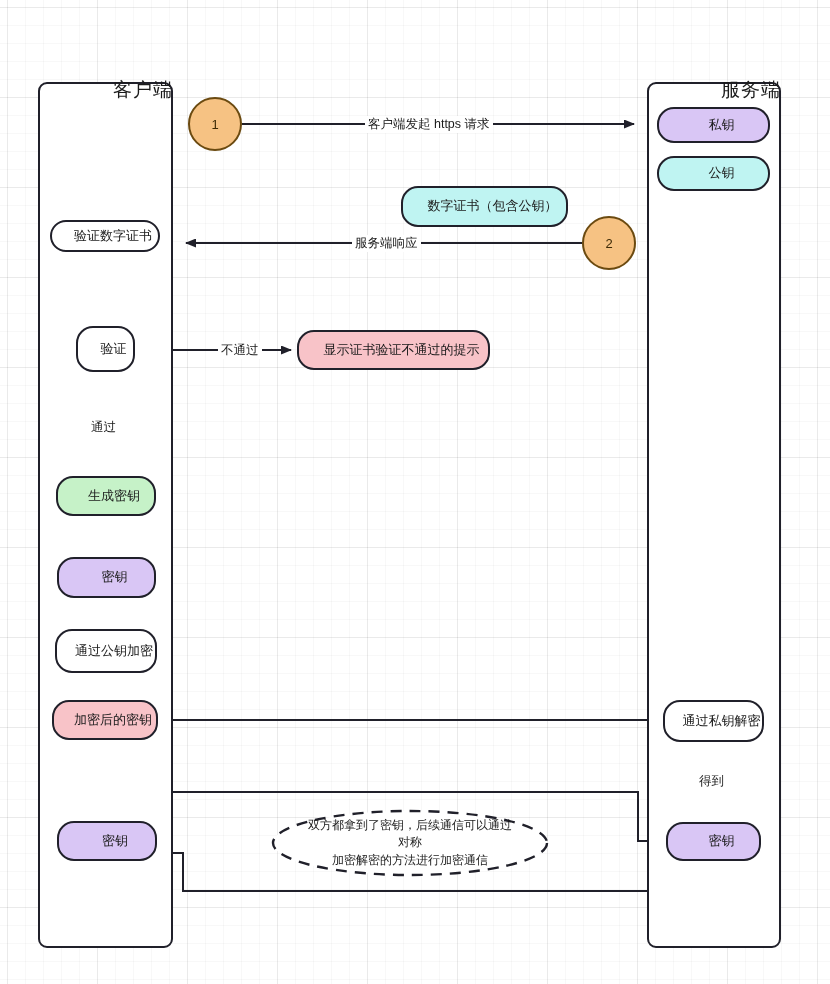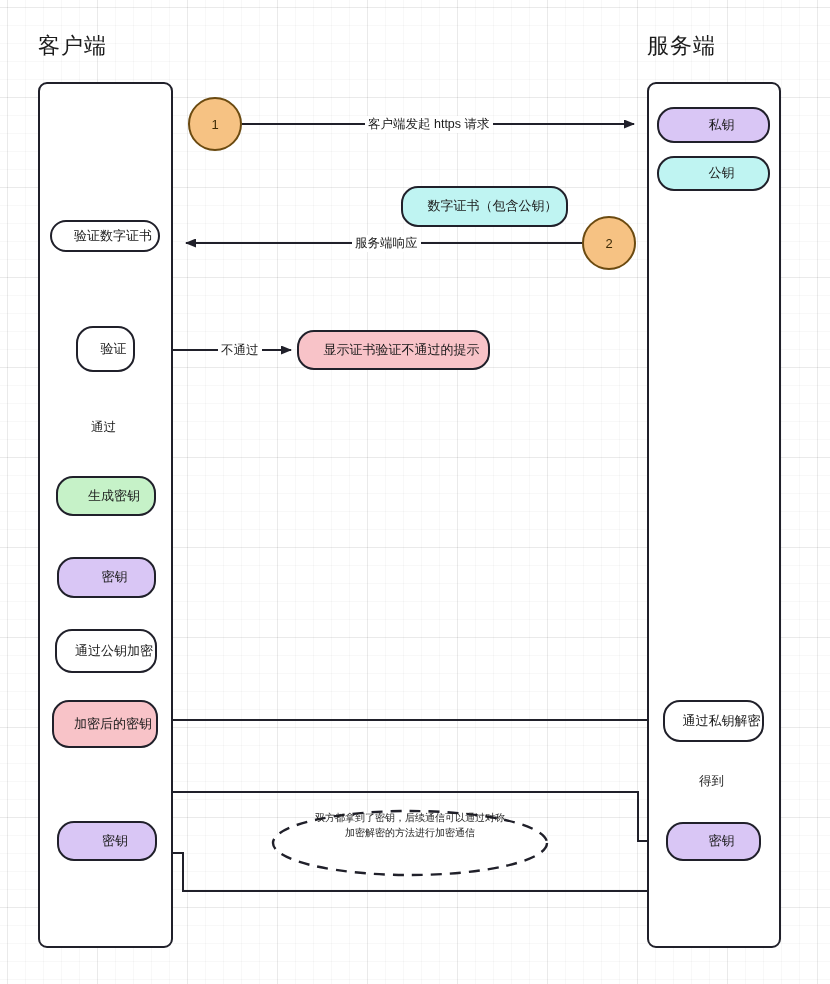--- a/index.html
+++ b/index.html
@@ -26,25 +26,26 @@
   }
   #svg-layer {
     position: absolute;
     left: 0;
     top: 0;
     width: 830px;
     height: 984px;
   }
   .lane-title {
     position: absolute;
-    font-size: 22px;
+    font-size: 19px;
     color: #1b1b1b;
     letter-spacing: 1px;
-    text-align: left;
+    text-align: right;
     white-space: nowrap;
+    margin-top: 46px;
   }
   .node {
     position: absolute;
     box-sizing: border-box;
     border: 2px solid #20202a;
     border-radius: 17px;
     display: flex;
     align-items: center;
     justify-content: center;
     font-size: 13px;
@@ -78,24 +79,24 @@
     font-size: 12.5px;
     color: #1b1b1b;
     background: #ffffff;
     padding: 0 3px;
     white-space: nowrap;
     text-align: left;
   }
   .note {
     position: absolute;
     display: flex;
-    align-items: flex-start;
+    align-items: center;
     justify-content: center;
     text-align: center;
-    font-size: 10px;
+    font-size: 12px;
     color: #1b1b1b;
     line-height: 1.45;
     box-sizing: border-box;
     padding: 0 34px;
   }
 </style>
 </head>
 <body>
 
 <div id="canvas">
@@ -138,21 +139,21 @@
   <div class="lane" style="left:647px; top:82px; width:134px; height:866px;"></div>
 
   <div class="lane-title" style="left:38px; top:31px; width:135px;">客户端</div>
   <div class="lane-title" style="left:647px; top:31px; width:134px;">服务端</div>
 
   <div class="node" style="left:50px; top:220px; width:110px; height:32px; background:#ffffff;">验证数字证书</div>
   <div class="node" style="left:76px; top:326px; width:59px; height:46px; background:#ffffff;">验证</div>
   <div class="node" style="left:56px; top:476px; width:100px; height:40px; background:#c6f2c8;">生成密钥</div>
   <div class="node" style="left:57px; top:557px; width:99px; height:41px; background:#d9c6f5;">密钥</div>
   <div class="node" style="left:55px; top:629px; width:102px; height:44px; background:#ffffff;">通过公钥加密</div>
-  <div class="node" style="left:52px; top:700px; width:106px; height:48px; background:#f8c3c8;">加密后的密钥</div>
+  <div class="node" style="left:52px; top:700px; width:106px; height:40px; background:#f8c3c8;">加密后的密钥</div>
   <div class="node" style="left:57px; top:821px; width:100px; height:40px; background:#d9c6f5;">密钥</div>
 
   <div class="node" style="left:657px; top:107px; width:113px; height:36px; background:#d9c6f5;">私钥</div>
   <div class="node" style="left:657px; top:156px; width:113px; height:35px; background:#bff4f2;">公钥</div>
   <div class="node" style="left:663px; top:700px; width:101px; height:42px; background:#ffffff;">通过私钥解密</div>
   <div class="node" style="left:666px; top:822px; width:95px; height:39px; background:#d9c6f5;">密钥</div>
 
   <div class="node" style="left:401px; top:186px; width:167px; height:41px; background:#bff4f2;">数字证书（包含公钥）</div>
   <div class="node" style="left:297px; top:330px; width:193px; height:40px; background:#f8c3c8;">显示证书验证不通过的提示</div>
 

